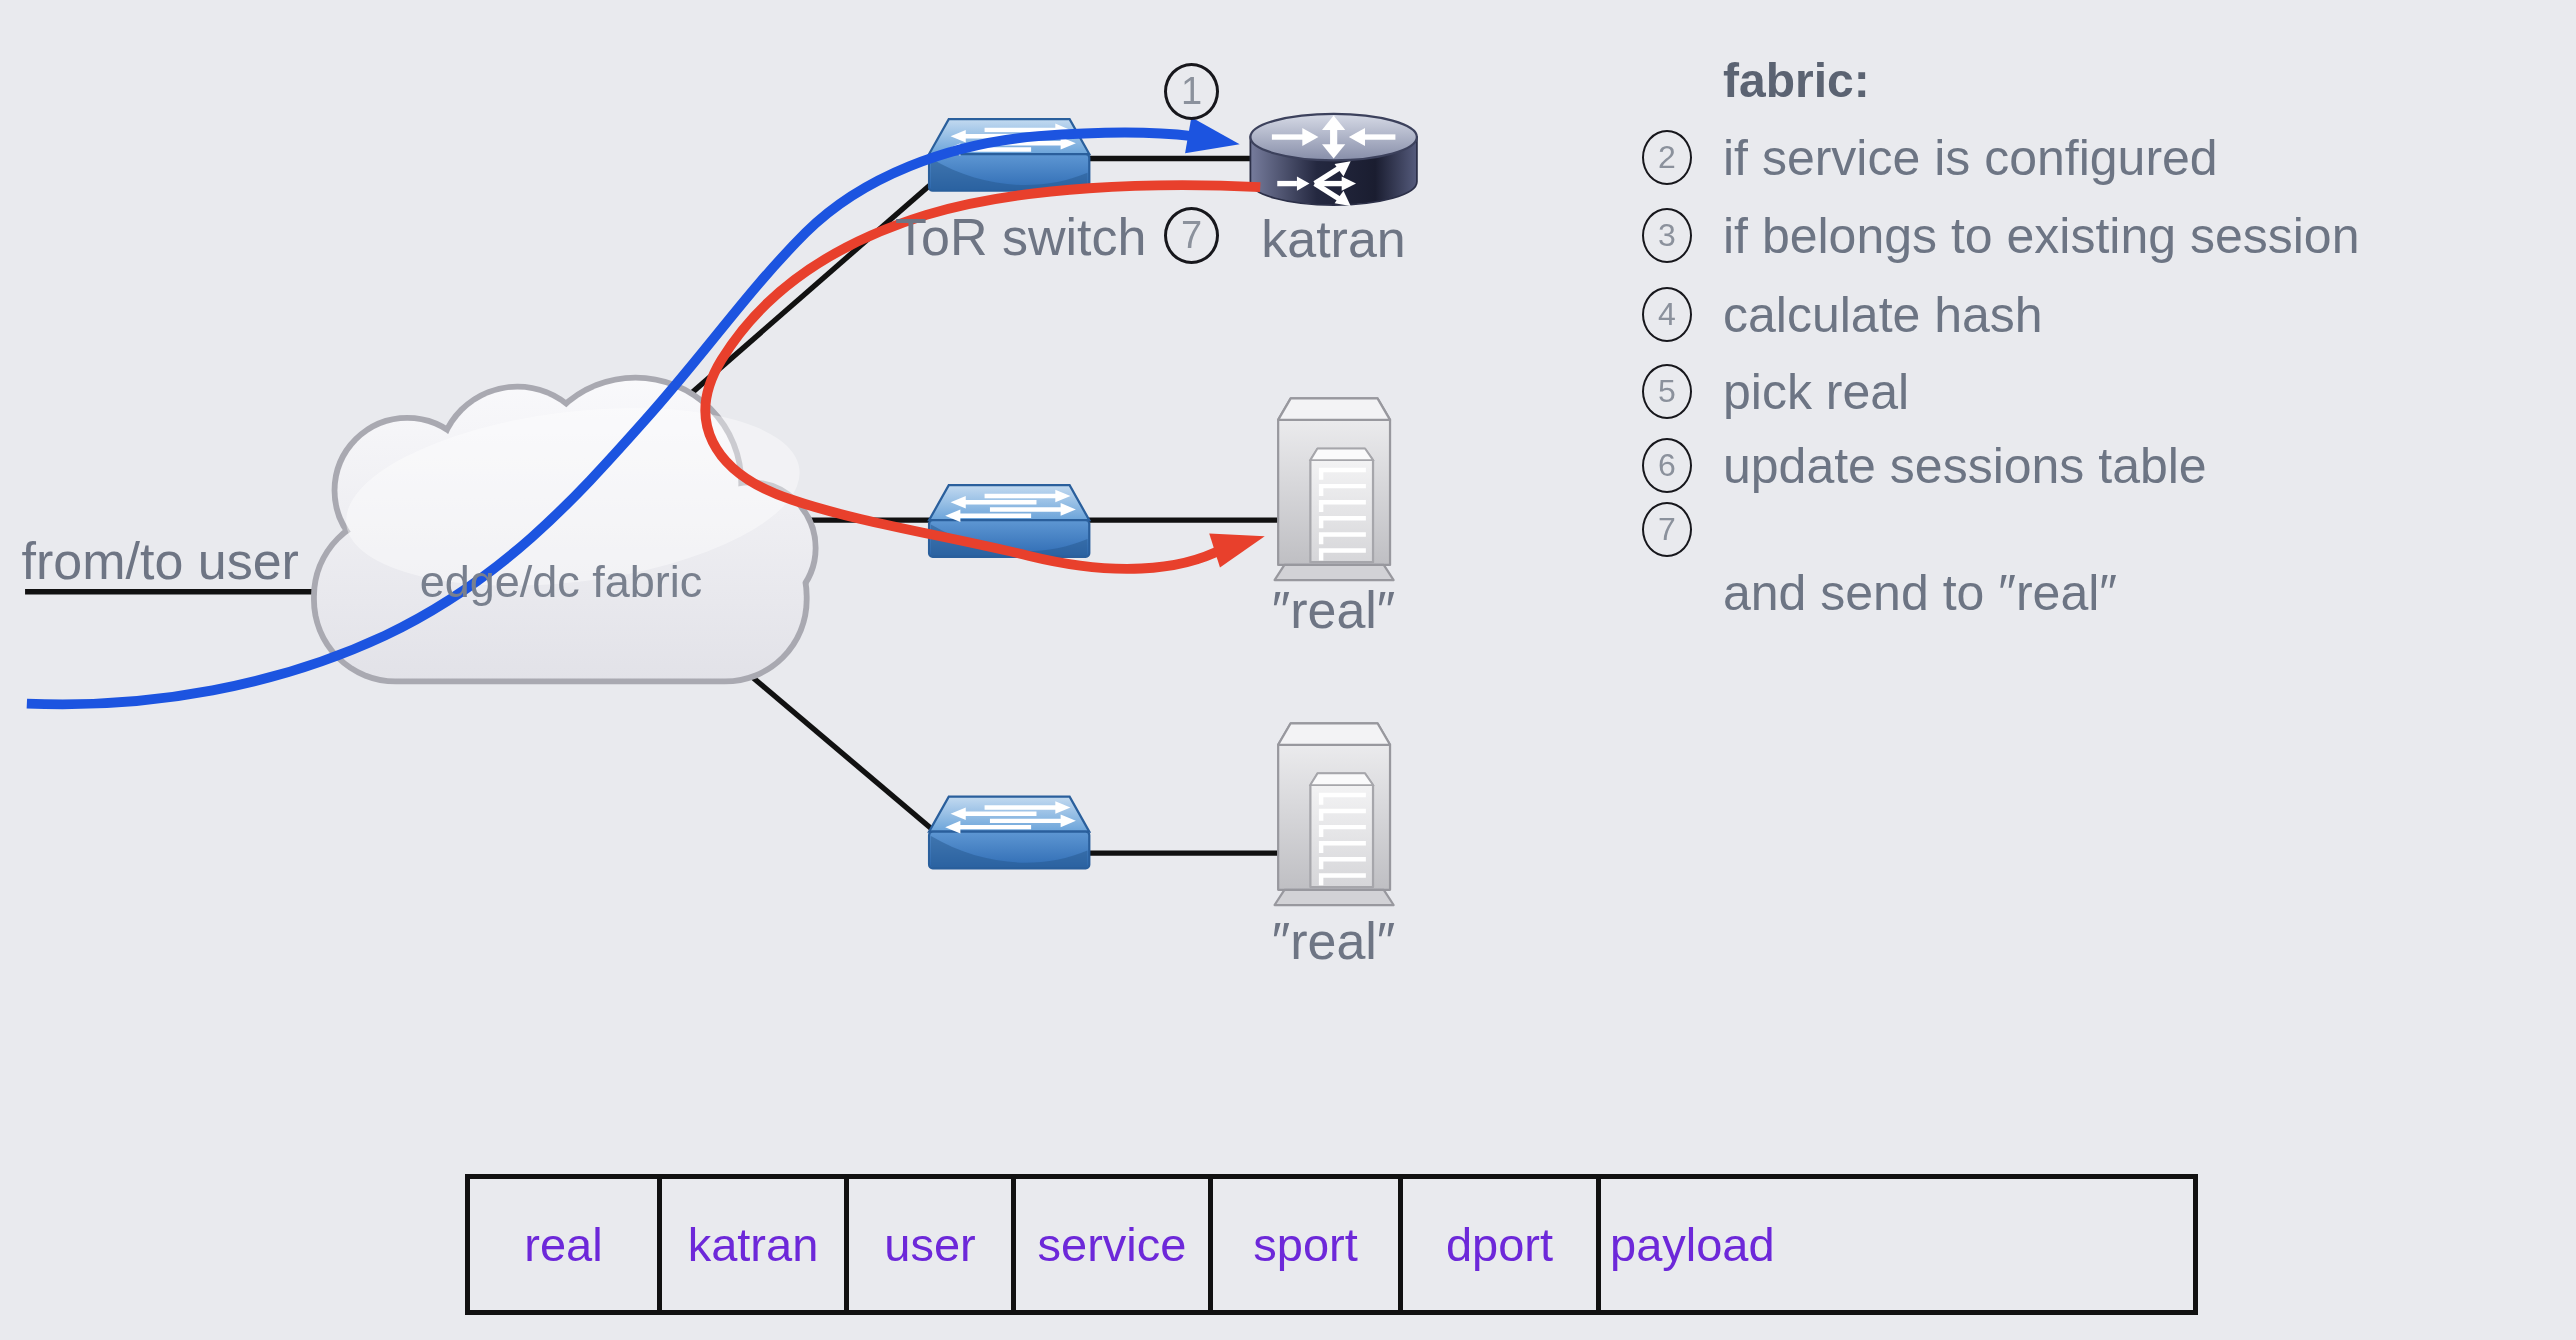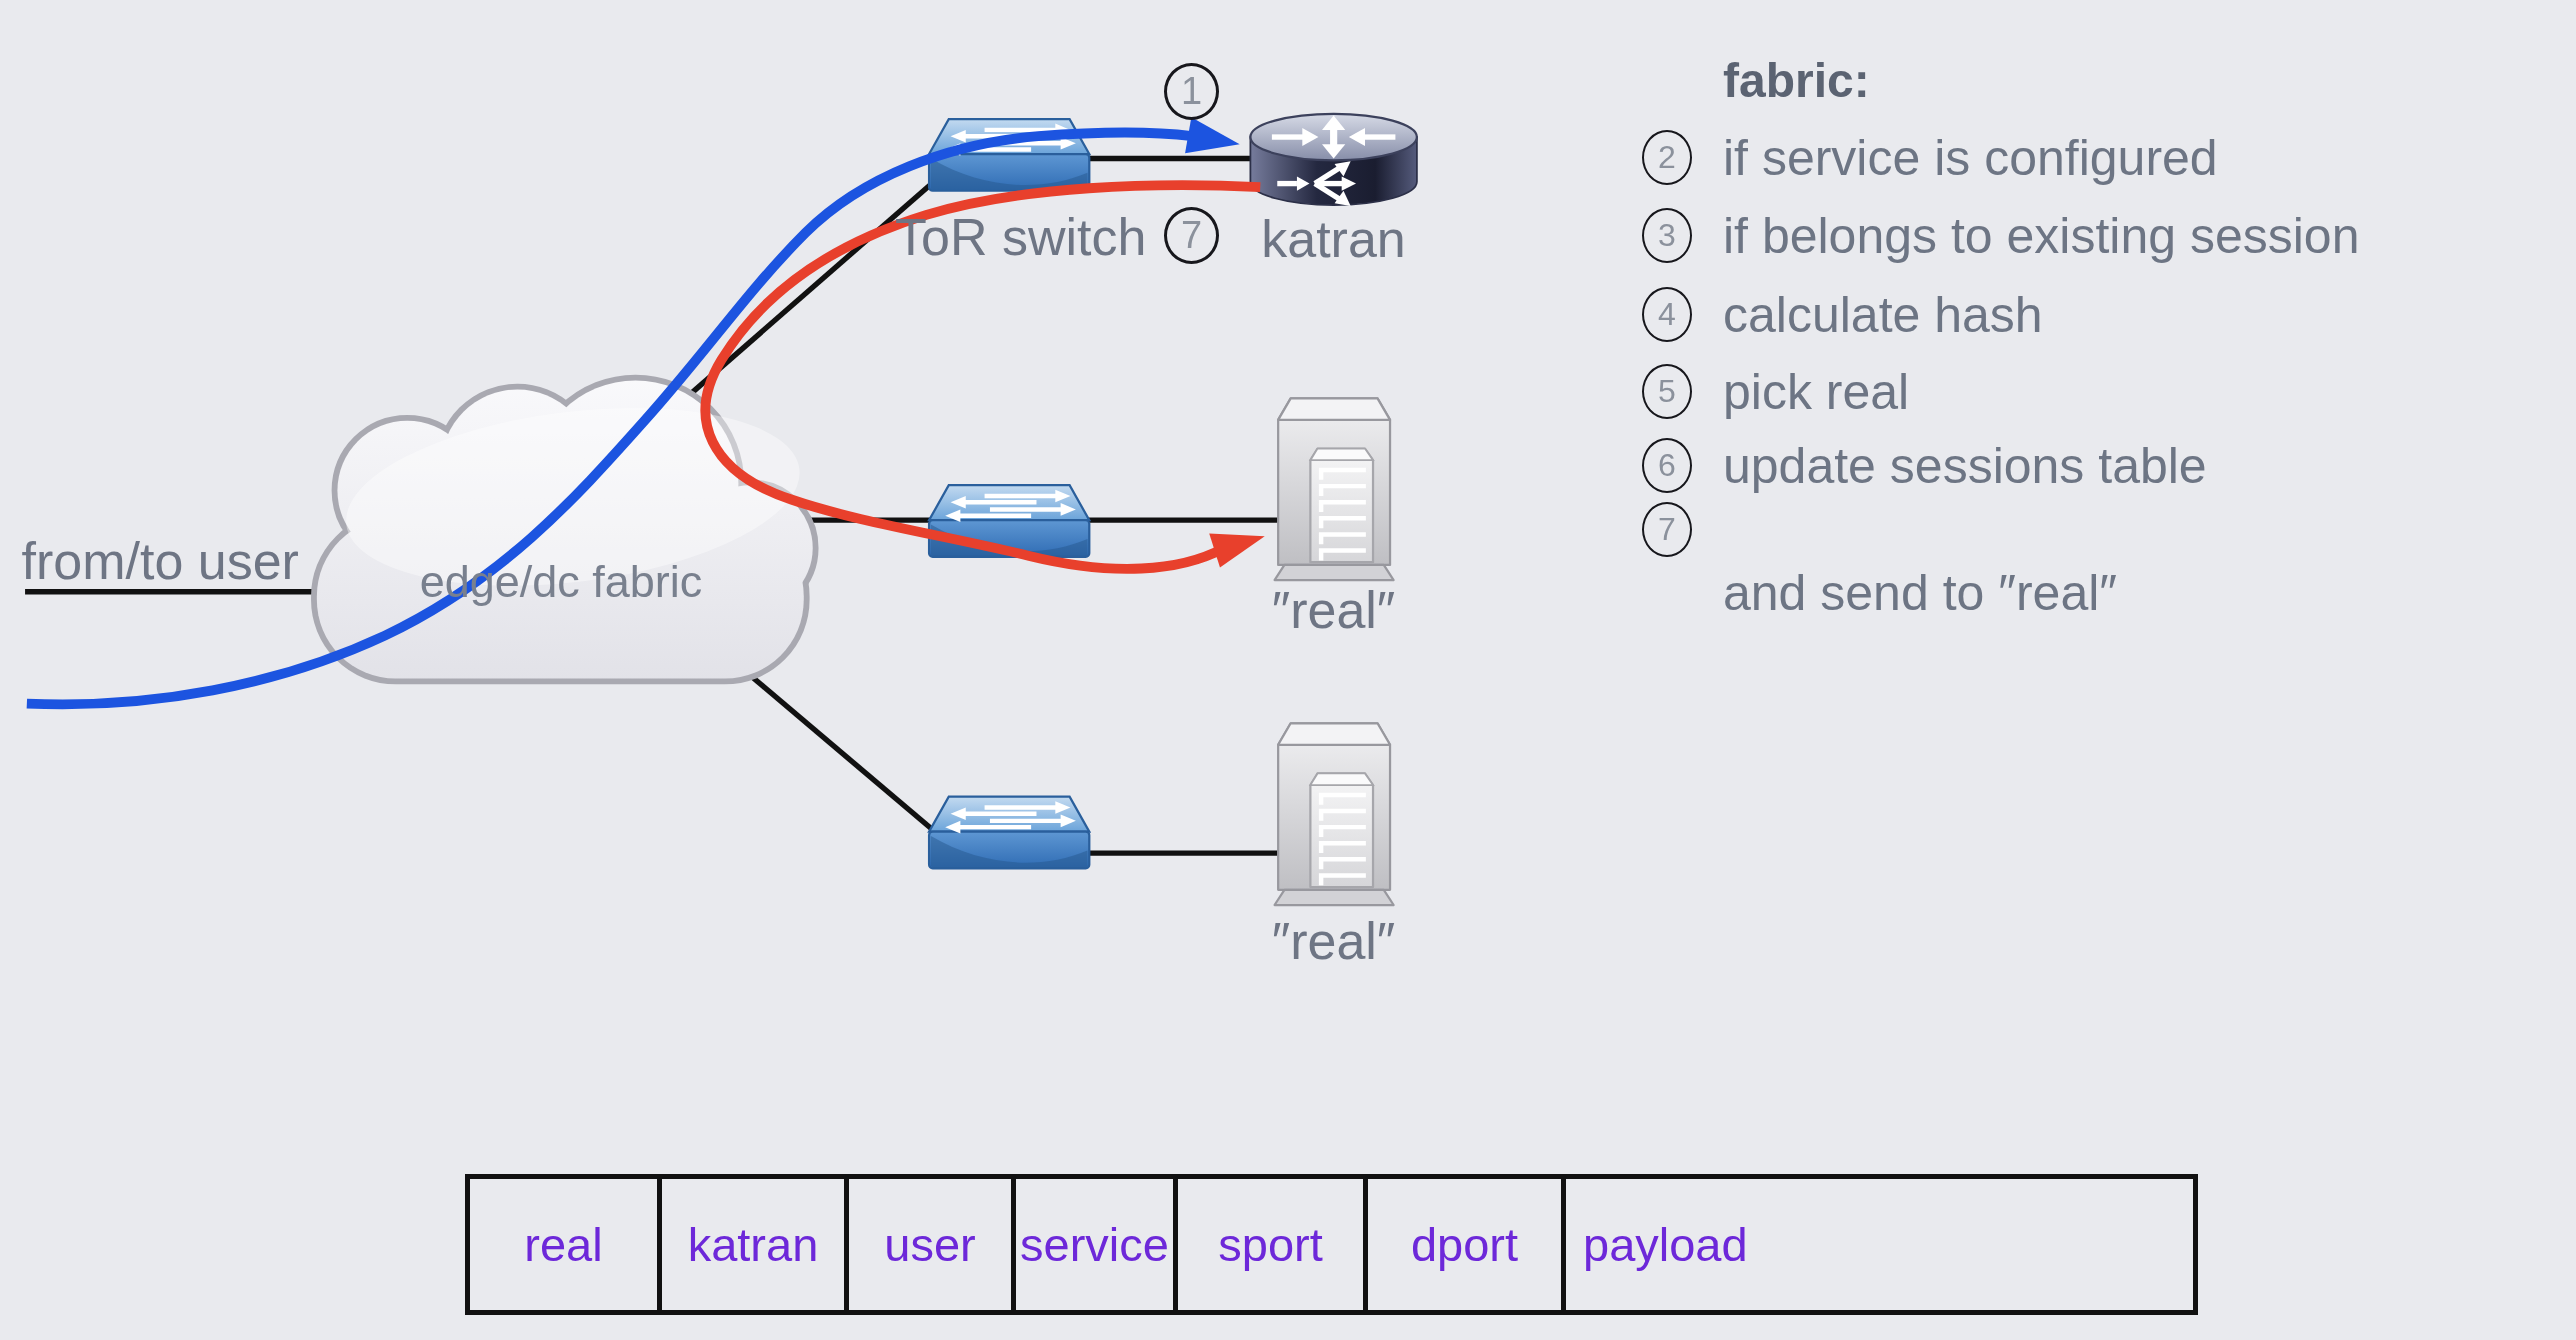--- a/index.html
+++ b/index.html
@@ -22,23 +22,23 @@
 
   .step-row-text{position:absolute;z-index:3;left:1723px;height:55px;line-height:55px;
         font-size:50px;color:#6d7584;white-space:nowrap;}
 
   .ptable{position:absolute;z-index:3;left:465px;top:1174px;width:1733px;height:141px;
         box-sizing:border-box;border:5.4px solid #111;display:flex;}
   .ptable .cell{box-sizing:border-box;border-left:5.4px solid #111;display:flex;
         align-items:center;justify-content:center;font-size:47px;color:#6d28d9;
         white-space:nowrap;}
   .ptable .cell:first-child{border-left:none;}
-  .cw0{width:187px;} .cw1{width:187px;} .cw2{width:167px;} .cw3{width:162px;}
+  .cw0{width:187px;} .cw1{width:187px;} .cw2{width:167px;} .cw3{width:197px;}
   .cw4{width:190px;} .cw5{width:198px;}
-  .cell.payload{flex:1;justify-content:flex-start;padding-left:17px;}
+  .cell.payload{flex:1;justify-content:flex-start;padding-left:9px;}
 </style>
 </head>
 <body>
 
 <div id="canvas">
 
   <svg id="diagram-svg" width="2576" height="1341" viewBox="0 0 2878 1498">
     <defs>
       <linearGradient id="swTop" x1="0" y1="0" x2="0" y2="1">
         <stop offset="0" stop-color="#c3daf0"></stop>

